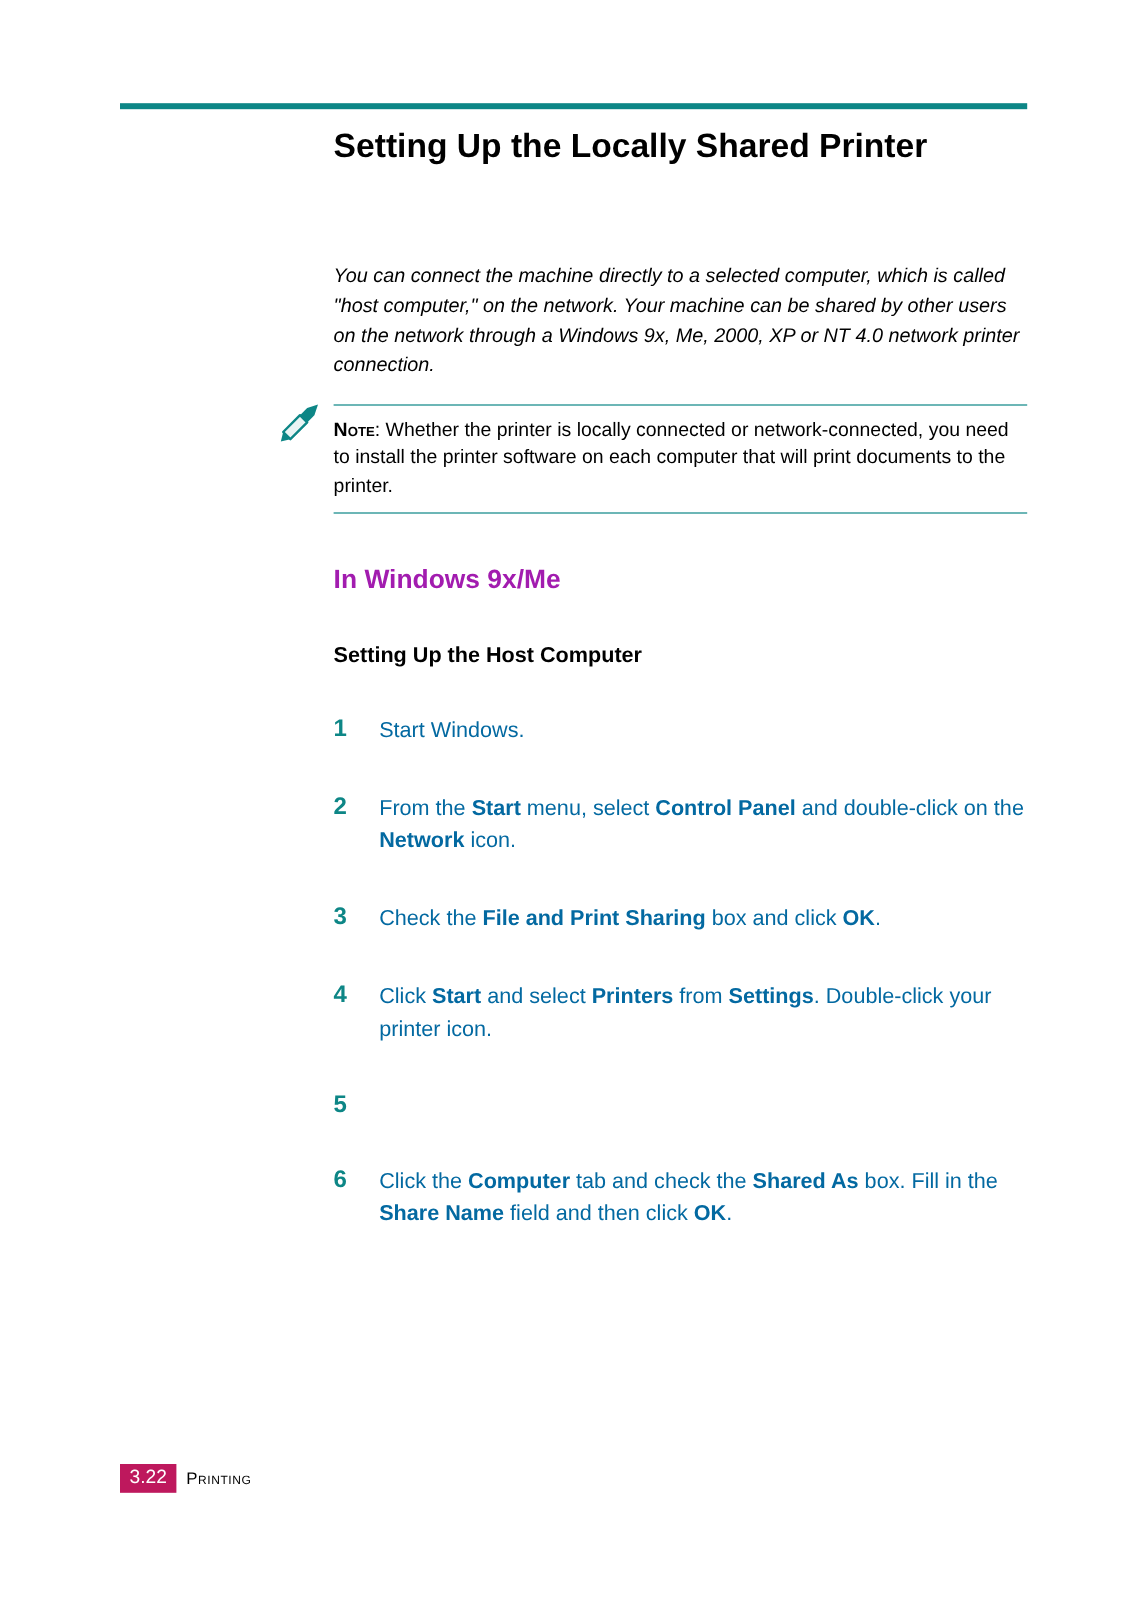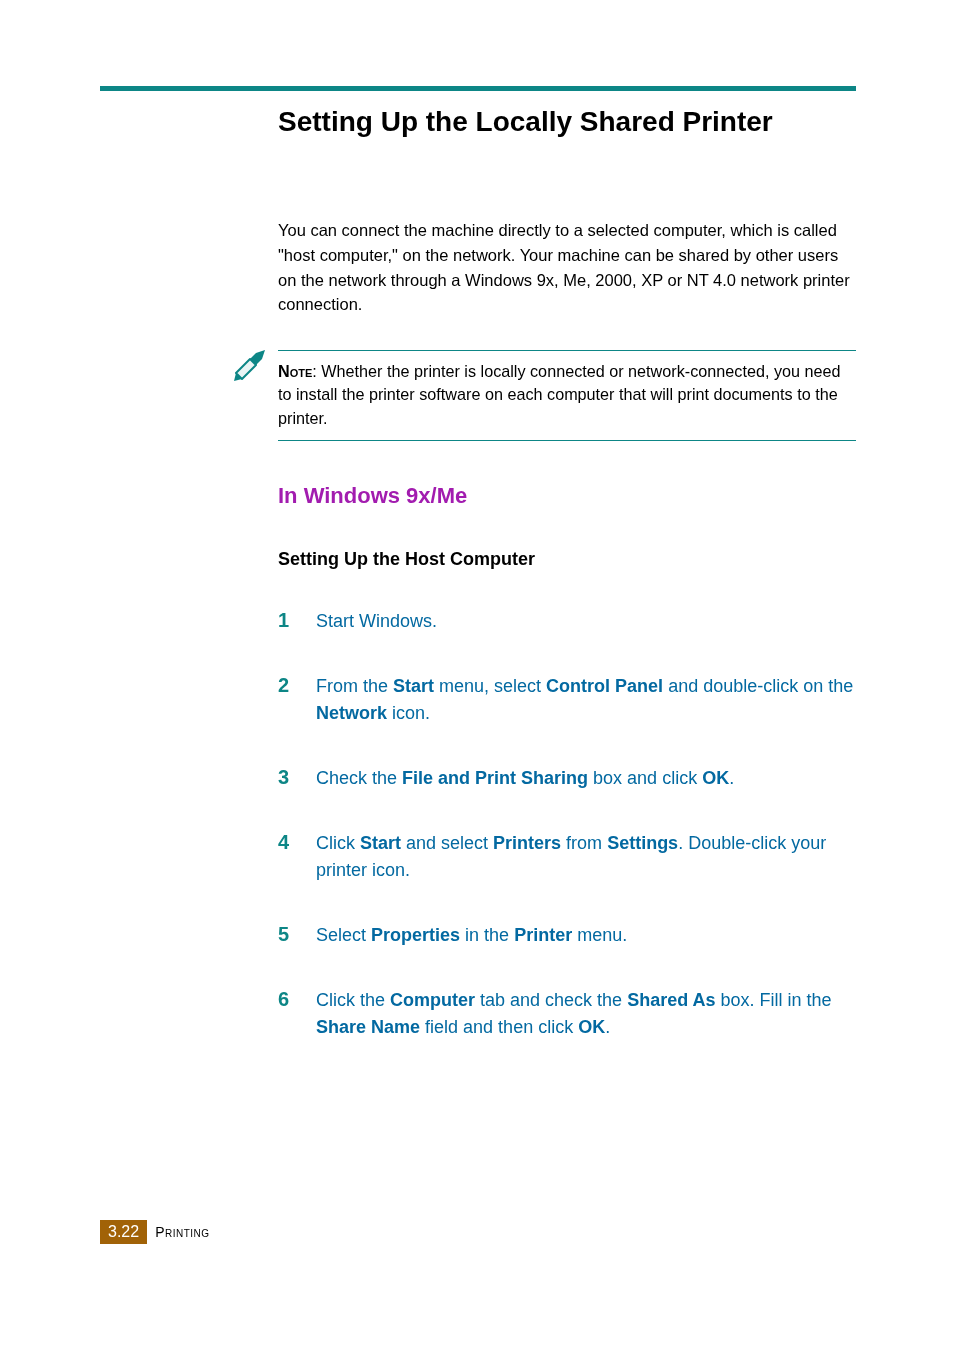--- a/index.html
+++ b/index.html
@@ -31,21 +31,22 @@
     .main-heading {
       font-size: 28px;
       font-weight: bold;
       color: #000;
       margin-bottom: 80px;
     }
     .intro-para {
       font-size: 16.5px;
       line-height: 1.5;
       color: #000;
-      margin-bottom: 33px;
+      margin-bottom: 20px;
+      font-style: italic;
     }
     .note-box {
       border-top: 1.5px solid #0d8686;
       border-bottom: 1.5px solid #0d8686;
       padding: 9px 0 10px 0;
       position: relative;
       margin-bottom: 42px;
     }
     .note-icon {
       position: absolute;
@@ -97,21 +98,21 @@
     }
     .b { font-weight: bold; }
     .footer {
       position: absolute;
       bottom: 104px;
       left: 100px;
       display: flex;
       align-items: center;
     }
     .page-badge {
-      background: #a16207;
+      background: #be185d;
       color: #fff;
       font-size: 16px;
       padding: 3px 8px;
       margin-right: 8px;
     }
     .footer-label {
       font-variant: small-caps;
       font-size: 14px;
       letter-spacing: 0.5px;
       color: #000;
@@ -156,21 +157,20 @@
       <li class="step-item">
         <span class="step-num">3</span>
         <span class="step-text"><span>Check the </span><span class="b">File and Print Sharing</span><span> box and click </span><span class="b">OK</span><span>.</span></span>
       </li>
       <li class="step-item">
         <span class="step-num">4</span>
         <span class="step-text"><span>Click </span><span class="b">Start</span><span> and select </span><span class="b">Printers</span><span> from </span><span class="b">Settings</span><span>. Double-click your printer icon.</span></span>
       </li>
       <li class="step-item">
         <span class="step-num">5</span>
-        <span class="step-text"><span>Select </span><span class="b">Properties</span><span> in the </span><span class="b">Printer</span><span> menu.</span></span>
       </li>
       <li class="step-item">
         <span class="step-num">6</span>
         <span class="step-text"><span>Click the </span><span class="b">Computer</span><span> tab and check the </span><span class="b">Shared As</span><span> box. Fill in the </span><span class="b">Share Name</span><span> field and then click </span><span class="b">OK</span><span>.</span></span>
       </li>
     </ol>
 </div>
 
 <div class="footer">
   <span class="page-badge">3.22</span>

